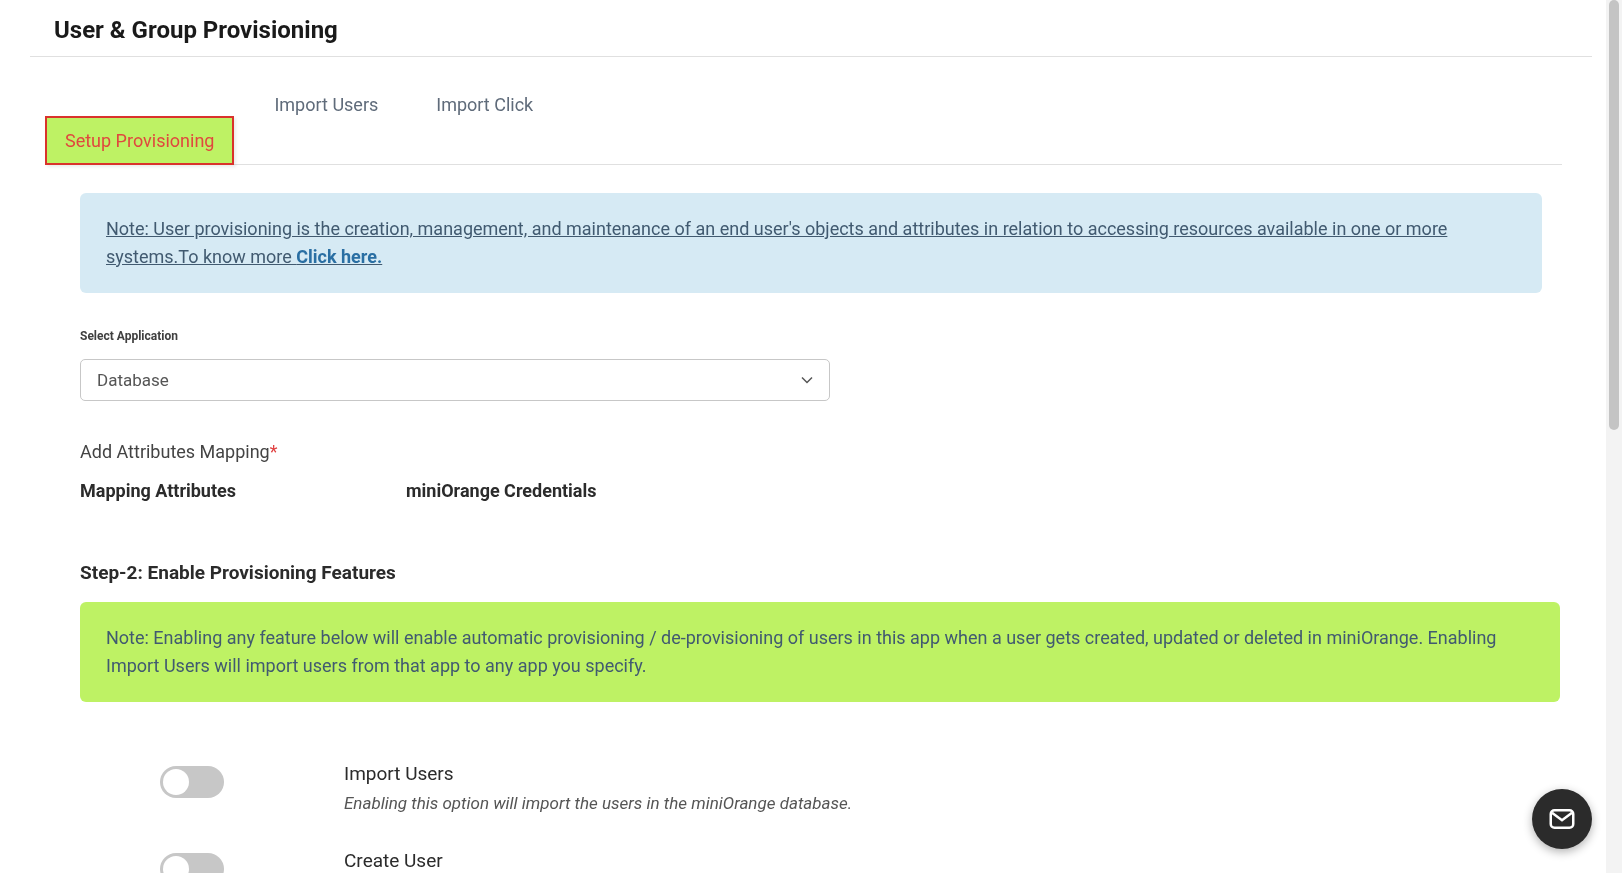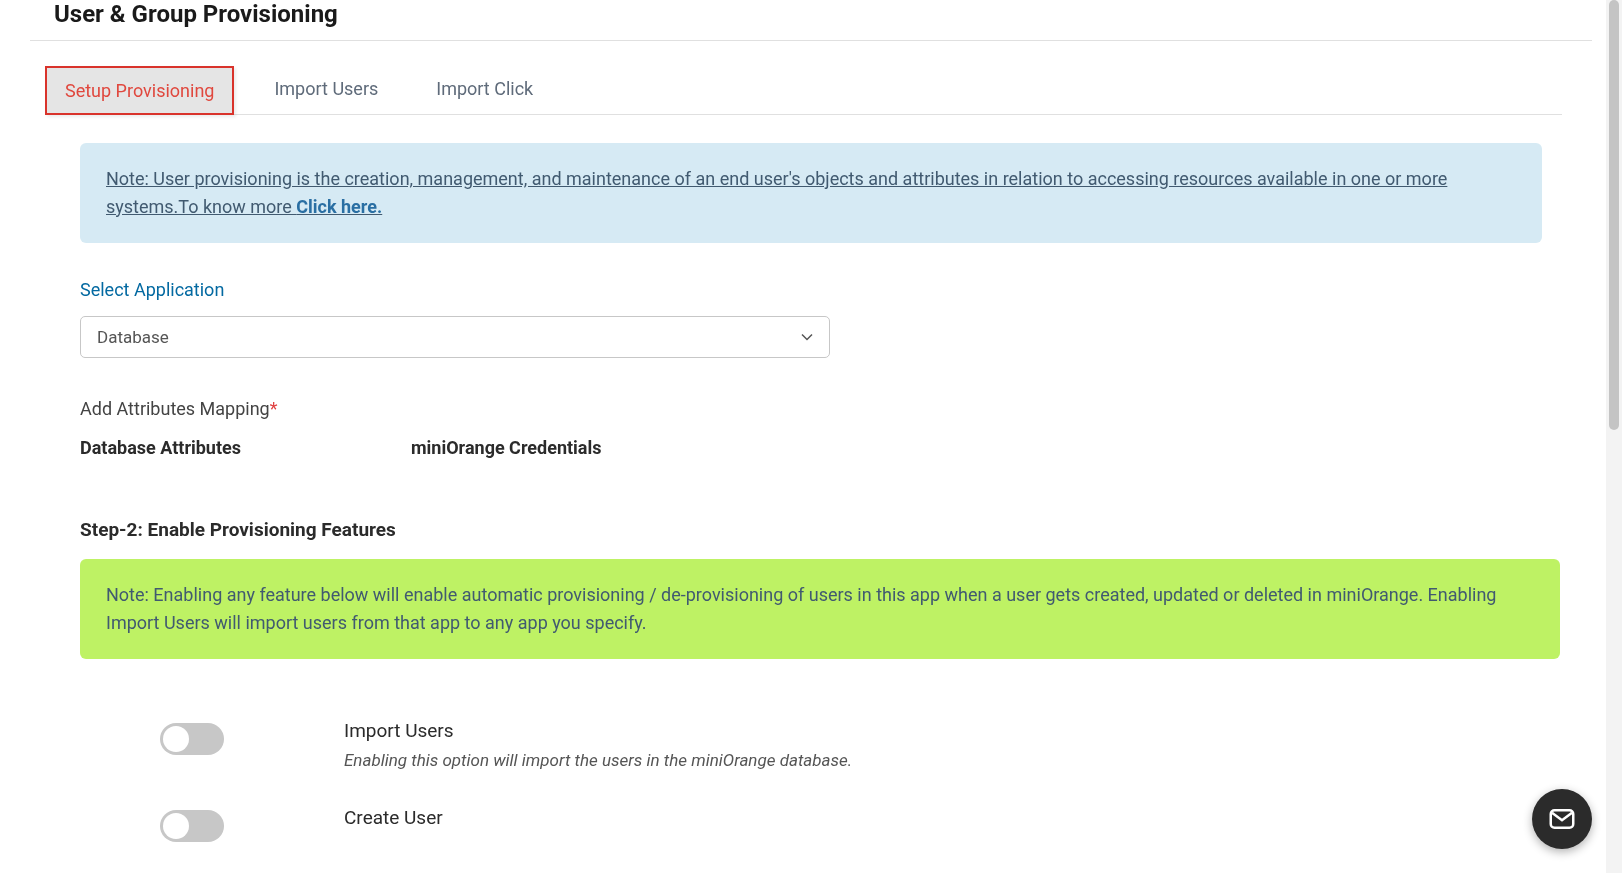--- a/index.html
+++ b/index.html
@@ -8,21 +8,21 @@
     background: #fff;
     color: #2d3748;
     width: 1622px;
     height: 873px;
     overflow: hidden;
     position: relative;
   }
   .page-title {
     font-size: 24px;
     font-weight: 700;
-    padding: 0px 0 12px 54px;
+    padding: 16px 0 12px 54px;
     color: #1a1a1a;
   }
   .hr1 {
     border: none;
     border-top: 1px solid #e0e0e0;
     margin: 0 30px 0 30px;
   }
   .tabs {
     display: flex;
     gap: 22px;
@@ -34,22 +34,23 @@
     padding: 12px 18px 12px 18px;
     font-size: 18px;
     color: #5f6b7a;
     cursor: pointer;
     position: relative;
     top: 1px;
   }
   .tab.active {
     color: #e0483e;
     border: 2.5px solid #d9332b;
-    background: #e5e5e5;
+    background: #bef264;
     box-shadow: 2px 2px 3px rgba(0,0,0,0.08);
+    margin-top: 34px;
   }
   .content {
     padding: 28px 80px 0 80px;
   }
   .step-heading {
     font-size: 19px;
     font-weight: 700;
     color: #2b2b2b;
     margin-bottom: 18px;
   }
@@ -62,23 +63,23 @@
     line-height: 1.55;
     margin-bottom: 36px;
     text-decoration: underline;
   }
   .note-box a {
     color: #2a6fa3;
     font-weight: 700;
     text-decoration: none;
   }
   .field-label {
-    font-size: 18px;
-    font-weight: 400;
-    color: #0369a1;
+    font-size: 12px;
+    font-weight: 700;
+    color: #404040;
     margin-bottom: 16px;
   }
   .select-wrap {
     position: relative;
     width: 750px;
     margin-bottom: 40px;
   }
   .select {
     width: 100%;
     height: 42px;
@@ -225,21 +226,21 @@
             <path d="M1 3.5 L6 8.5 L11 3.5" stroke="#555" stroke-width="1.5" fill="none"></path>
           </svg>
       </span>
     </div>
   </div>
 
   <div class="attr-label">
     <span>Add Attributes Mapping</span><span class="req">*</span>
   </div>
   <div class="attr-cols">
-    <div class="attr-col">Database Attributes</div>
+    <div class="attr-col">Mapping Attributes</div>
     <div class="attr-col">miniOrange Credentials</div>
   </div>
 
   <div class="step-heading">Step-2: Enable Provisioning Features</div>
 
   <div class="note-box2">Note: Enabling any feature below will enable automatic provisioning / de-provisioning of users in this app when a user gets created, updated or deleted in miniOrange. Enabling Import Users will import users from that app to any app you specify.</div>
 
   <div class="feature-row">
     <div class="toggle">
       <div class="toggle-knob"></div>

